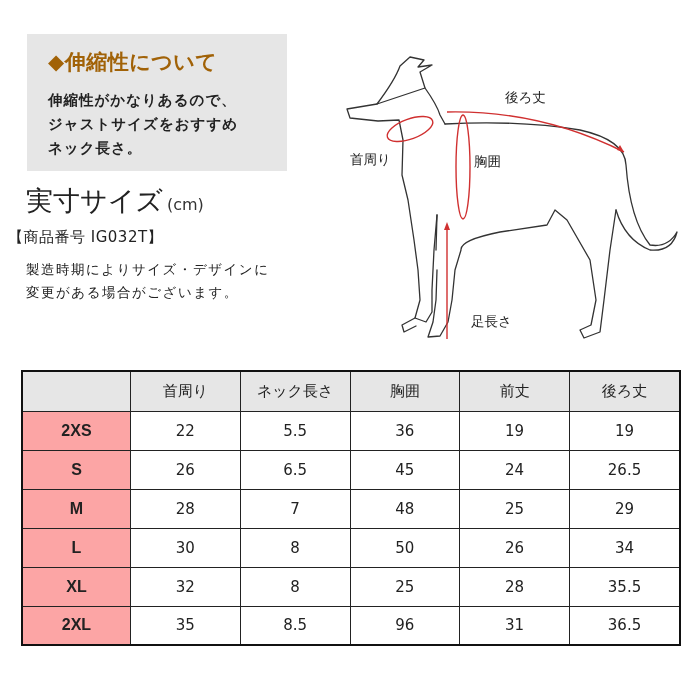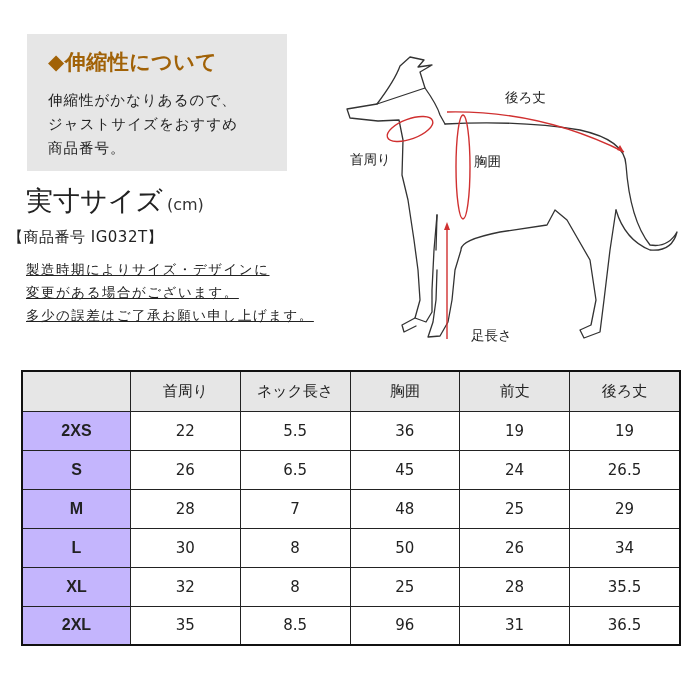--- a/index.html
+++ b/index.html
@@ -1,54 +1,53 @@
 <!DOCTYPE html>
 <html><head>
 <meta charset="utf-8">
 <style>
   html, body { margin:0; padding:0; background:#fff; }
   body { width:700px; height:700px; position:relative; overflow:hidden;
          font-family:"DejaVu Sans", "Liberation Sans", sans-serif; color:#222; }
   .note-box { position:absolute; left:27px; top:34px; width:260px; height:137px; background:#e6e6e6; }
   .note-title { position:absolute; left:48px; top:48px; font-size:21px; font-weight:bold; color:#a16207; letter-spacing:0.5px; }
-  .note-body { position:absolute; left:48px; top:88px; font-size:14.5px; line-height:24px; color:#222; letter-spacing:1px; }
+  .note-body { position:absolute; left:48px; top:88px; font-size:14.5px; line-height:24px; color:#222; letter-spacing:1px;font-weight:bold; }
   .size-title { position:absolute; left:26px; top:183px; font-size:27px; color:#222;text-align:center; }
   .size-title .unit { font-size:16px; margin-left:4px; color:#333; }
   .product-no { position:absolute; left:8px; top:228px; font-size:15px; color:#222; letter-spacing:0.5px; }
-  .disclaimer { position:absolute; left:26px; top:258px; font-size:13.5px; line-height:23px; color:#222; letter-spacing:1.5px;text-decoration:underline; }
+  .disclaimer { position:absolute; left:26px; top:258px; font-size:13.5px; line-height:23px; color:#222; letter-spacing:1.5px; }
   .dog { position:absolute; left:330px; top:40px; width:370px; height:310px; }
   .dog-label { position:absolute; font-size:13.5px; color:#222; }
   table.size-table { position:absolute; left:21px; top:370px; width:660px; border-collapse:collapse; border:2px solid #111; }
   table.size-table td, table.size-table th { border:1px solid #222; text-align:center; font-size:15px; color:#222; padding:0; font-weight:normal; }
   table.size-table tr { height:39px; }
   table.size-table tr.head { height:40px; }
-  table.size-table th.corner, table.size-table td.size-label { background:#c4b5fd; }
+  table.size-table th.corner, table.size-table td.size-label { background:#fca5a5; }
   table.size-table tr.head th { background:#e6e6e6; font-size:15px; }
   table.size-table td.size-label { font-weight:bold; font-family:"Liberation Sans", sans-serif; font-size:16px; }
   .col0 { width:108px; } .colx { width:110px; }
 </style>
 </head>
 <body>
 
 <div class="note-box"></div>
 <div class="note-title">◆伸縮性について</div>
 <div class="note-body">
   <div>伸縮性がかなりあるので、</div>
   <div>ジャストサイズをおすすめ</div>
-  <div>商品番号。</div>
+  <div>ネック長さ。</div>
 </div>
 
 <div class="size-title">
   <span>実寸サイズ</span><span class="unit">(cm)</span>
 </div>
 <div class="product-no">【商品番号 IG032T】</div>
 <div class="disclaimer">
   <div>製造時期によりサイズ・デザインに</div>
   <div>変更がある場合がございます。</div>
-  <div>多少の誤差はご了承お願い申し上げます。</div>
 </div>
 
 <svg class="dog" viewBox="330 40 370 310" width="370" height="310">
   <g fill="none" stroke="#333" stroke-width="1.3" stroke-linejoin="round" stroke-linecap="round">
 
     <path d="M425 88 L377 104 L347 109 L350 118 L378 121 L399 120 L403 140 L402 175 L408 200 L414 240 L418 270 L420 300 L415 318 L426 322 L432 312 L432 290 L434 250 L437 215"></path>
     <path d="M377 104 Q395 80 400 66 L410 57 L424 60 L418 67 L432 65 L420 72 L425 88 Q437 105 440 115 L445 124"></path>
     <path d="M445 124 Q520 120 580 130 Q625 140 626 165 Q630 220 650 245 Q668 248 677 232 Q672 252 650 250 Q625 240 616 210"></path>
     <path d="M616 210 L610 250 L604 300 L600 332 L584 338 L580 330 L591 325 L596 300 L590 260 L567 220 L555 210 L547 225 L500 232 Q460 240 461 250 L455 270 L452 300 L448 322 L440 336 L428 337 L433 322 L436 300 L437 270"></path>
     <path d="M437 215 L436 250"></path>
@@ -60,21 +59,21 @@
     <path d="M447 112 Q540 110 624 152"></path>
     <polygon points="624,152 617,150 620,145" fill="#d03030" stroke="none"></polygon>
     <ellipse cx="463" cy="167" rx="7" ry="52"></ellipse>
     <path d="M447 339 L447 227"></path>
     <polygon points="447,222 444,230 450,230" fill="#d03030" stroke="none"></polygon>
   </g>
 </svg>
 <div class="dog-label" style="left:505px; top:89px;">後ろ丈</div>
 <div class="dog-label" style="left:350px; top:151px;">首周り</div>
 <div class="dog-label" style="left:474px; top:153px;">胸囲</div>
-<div class="dog-label" style="left:471px; top:313px;margin-top:14px;">足長さ</div>
+<div class="dog-label" style="left:471px; top:313px;">足長さ</div>
 
 <table class="size-table">
   <tbody>
       <tr class="head">
     <th class="corner col0"></th>
     <th class="colx">首周り</th>
     <th class="colx">ネック長さ</th>
     <th class="colx">胸囲</th>
     <th class="colx">前丈</th>
     <th class="colx">後ろ丈</th>

